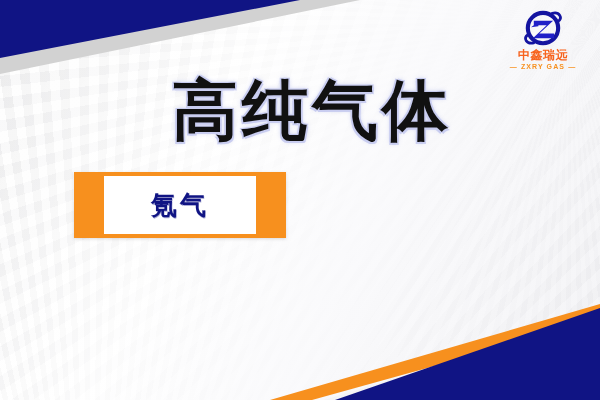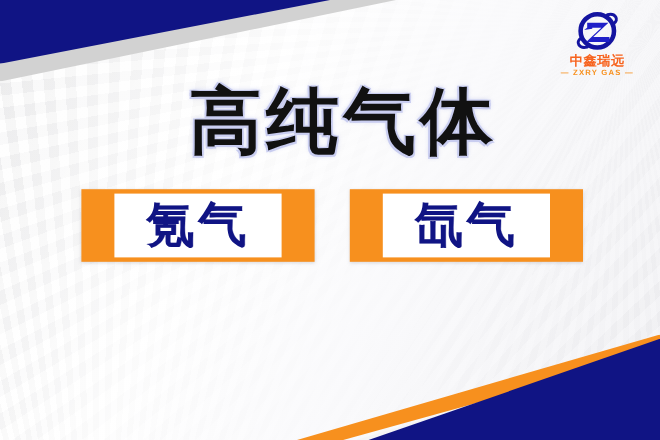--- a/index.html
+++ b/index.html
@@ -177,21 +177,21 @@
     right: 30px;
     top: 4px;
     bottom: 4px;
     background: #ffffff;
     display: flex;
     align-items: center;
     justify-content: center;
   }
   .gas-label {
     font-family: "DejaVu Sans", "Liberation Sans", sans-serif;
-    font-size: 44px;
+    font-size: 26px;
     font-weight: bold;
     color: #101484;
     letter-spacing: 3px;
     line-height: 38px;
     text-shadow: 0.5px 0.5px 0 rgba(16,20,132,0.35);
     white-space: nowrap;
   }
 </style>
 </head>
 <body>
@@ -229,22 +229,17 @@
 
   <div class="grid">
 
     <div class="gas-box">
       <div class="gas-box-inner">
         <span class="gas-label">氪气</span>
       </div>
     </div>
 
 
-    <div class="gas-box">
-      <div class="gas-box-inner">
-        <span class="gas-label">氙气</span>
-      </div>
-    </div>
 
 
   </div>
 
 </div>
 
 </body></html>

